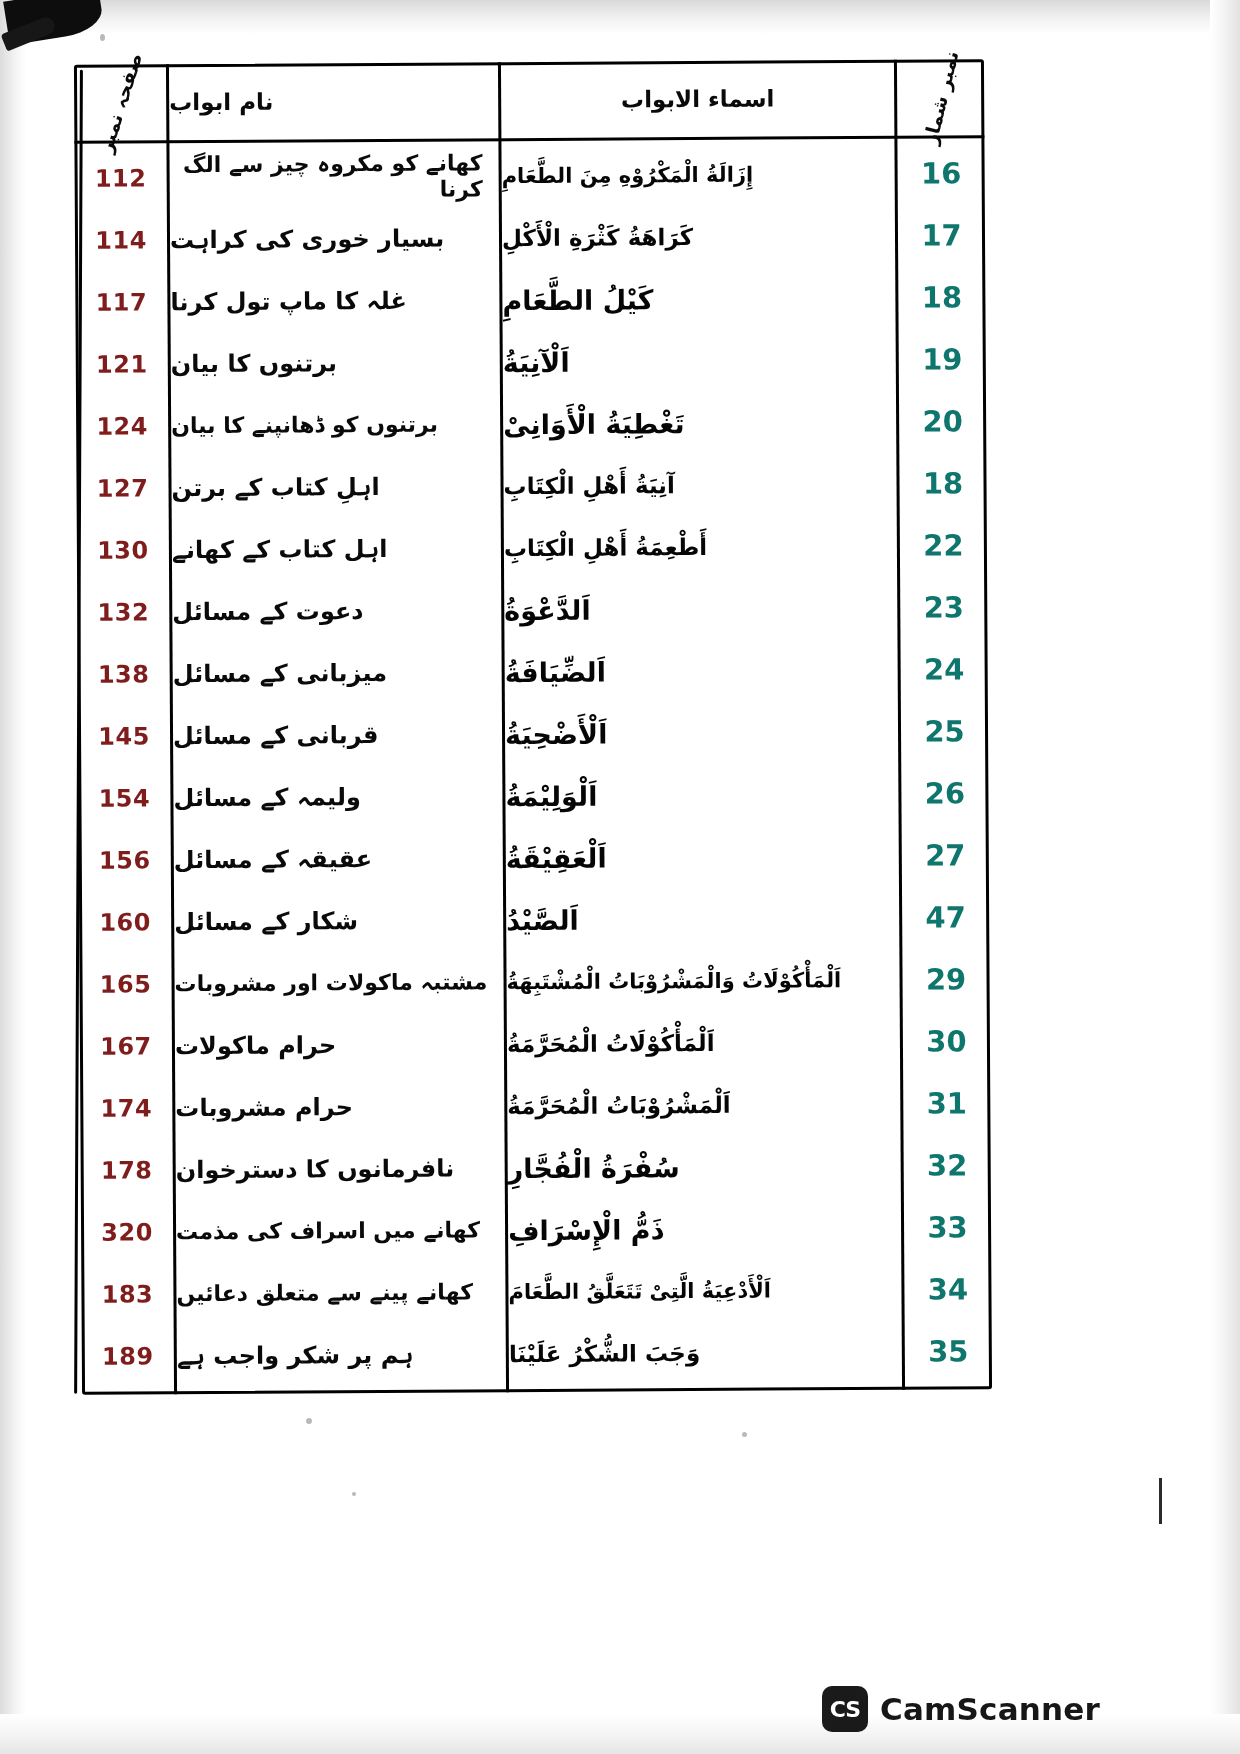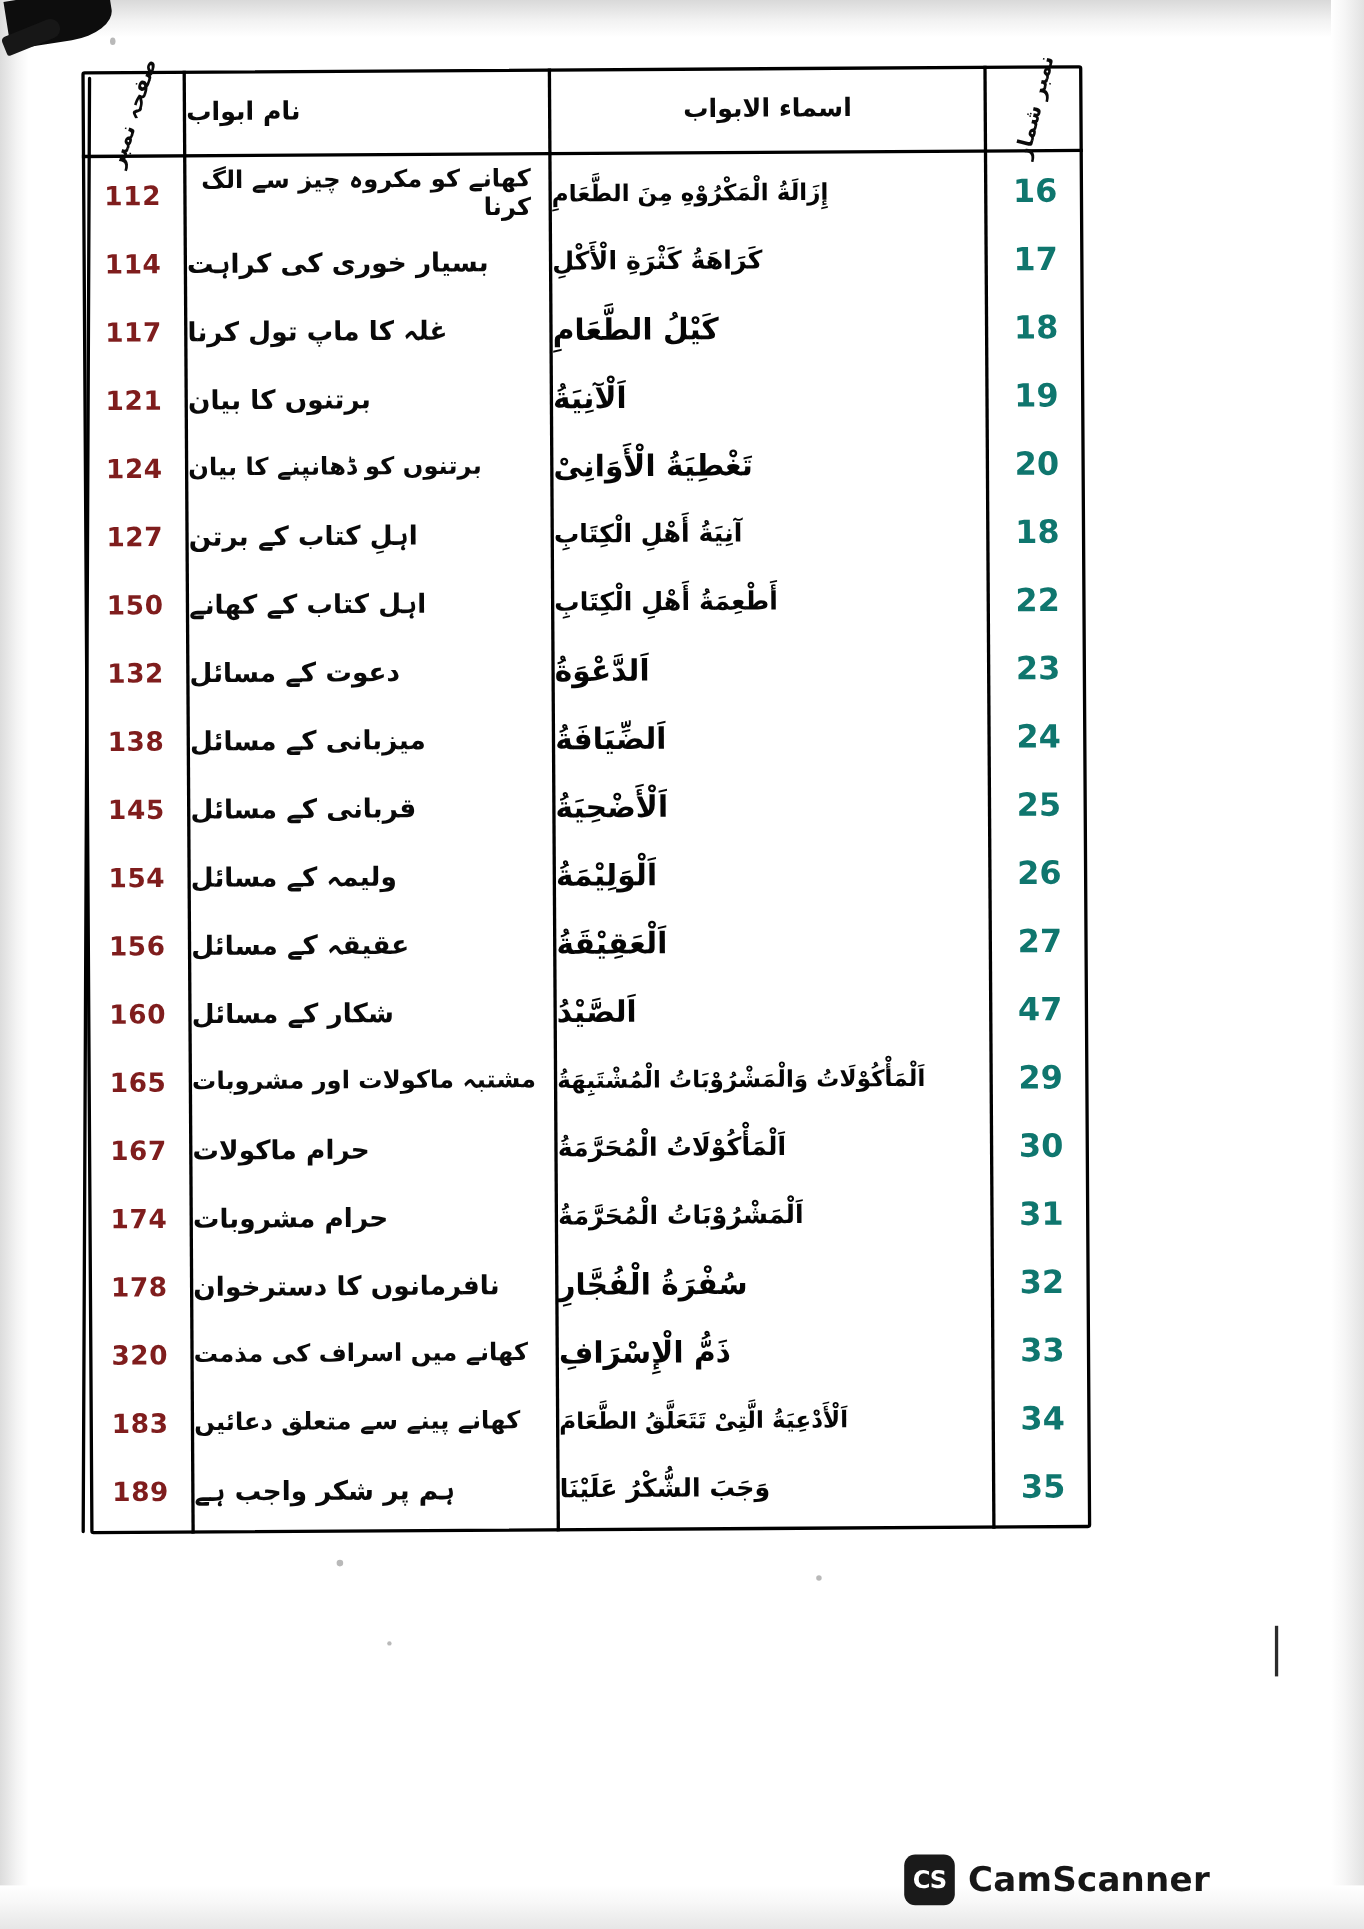--- a/index.html
+++ b/index.html
@@ -322,21 +322,21 @@
           <div class="cell cell-arabic">تَغْطِيَةُ الْأَوَانِىْ</div>
           <div class="cell cell-serial">20</div>
         </div>
         <div class="row" style="top: 310px;">
           <div class="cell cell-page">127</div>
           <div class="cell cell-urdu">اہلِ کتاب کے برتن</div>
           <div class="cell cell-arabic small">آنِيَةُ أَهْلِ الْكِتَابِ</div>
           <div class="cell cell-serial">18</div>
         </div>
         <div class="row" style="top: 372px;">
-          <div class="cell cell-page">150</div>
+          <div class="cell cell-page">130</div>
           <div class="cell cell-urdu">اہل کتاب کے کھانے</div>
           <div class="cell cell-arabic small">أَطْعِمَةُ أَهْلِ الْكِتَابِ</div>
           <div class="cell cell-serial">22</div>
         </div>
         <div class="row" style="top: 434px;">
           <div class="cell cell-page">132</div>
           <div class="cell cell-urdu">دعوت کے مسائل</div>
           <div class="cell cell-arabic">اَلدَّعْوَةُ</div>
           <div class="cell cell-serial">23</div>
         </div>

